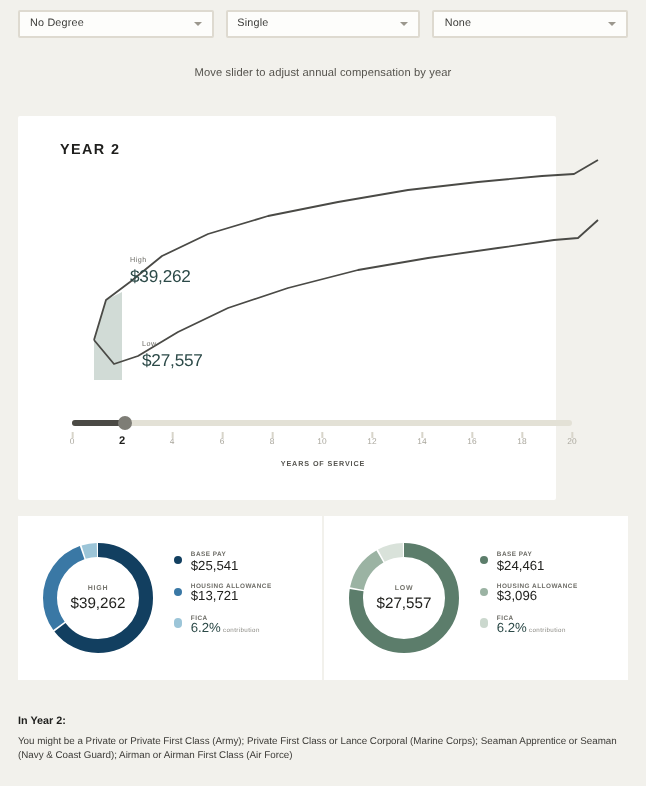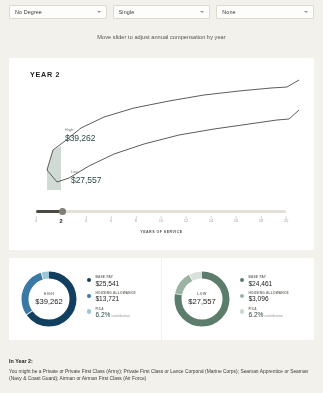--- a/index.html
+++ b/index.html
@@ -51,21 +51,21 @@
     color: #55534d;
     margin-top: 15px;
     letter-spacing: .05px;
   }
 
   
   .card {
     position: absolute;
     left: 9px;
     top: 58px;
-    width: 305px;
+    width: 269px;
     height: 192px;
     background: #ffffff;
     border-radius: 1px;
   }
   .year-title {
     position: absolute;
     left: 21px; top: 12px;
     font-size: 7.2px;
     font-weight: bold;
     letter-spacing: .7px;

